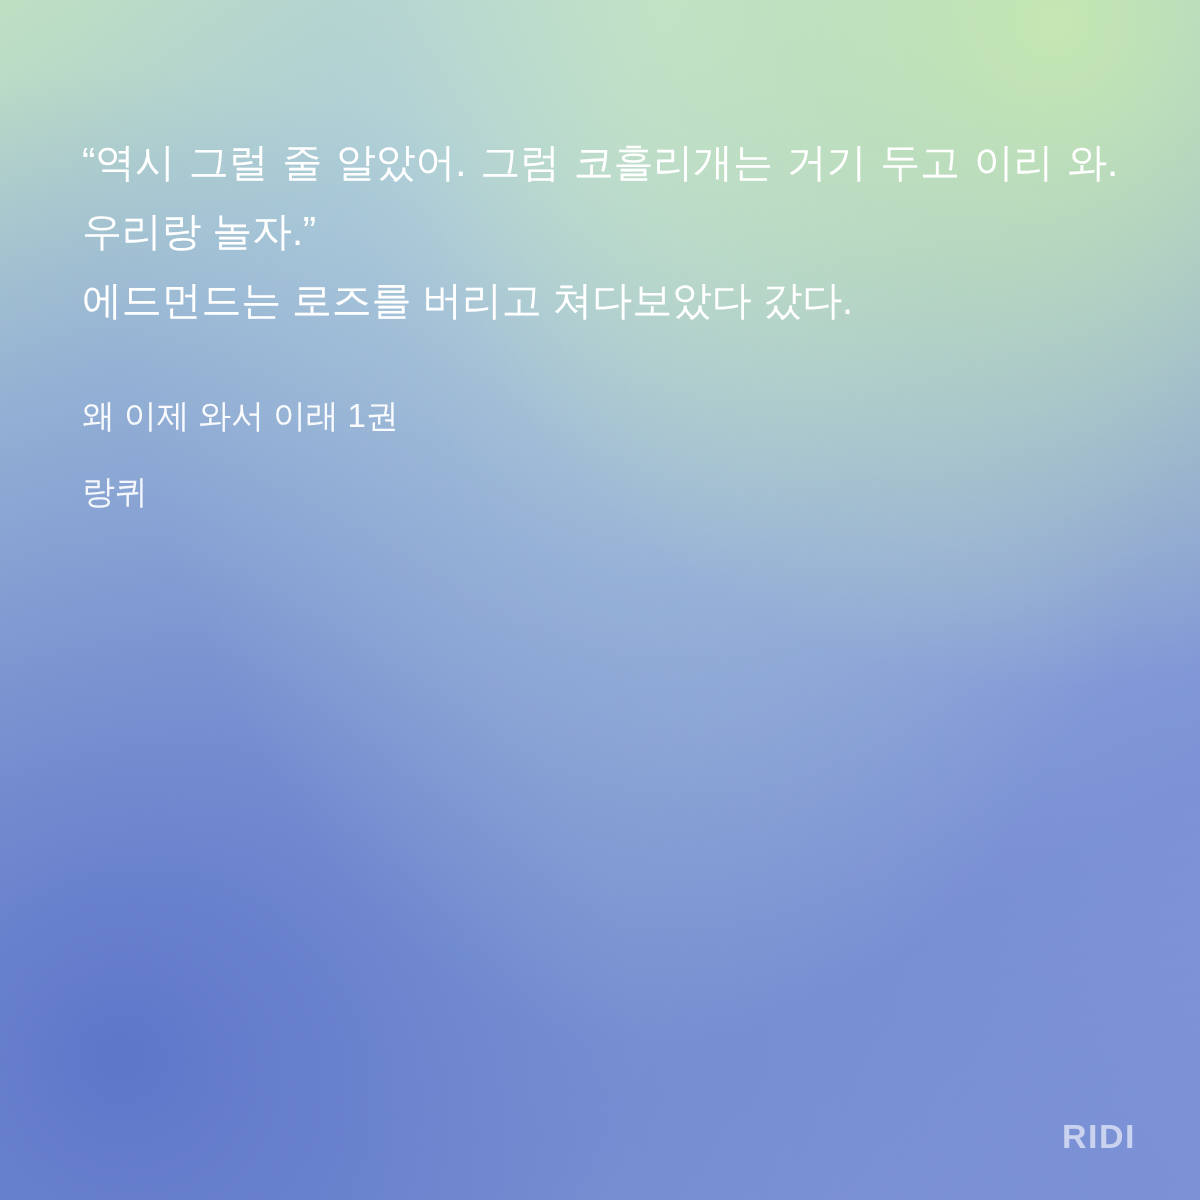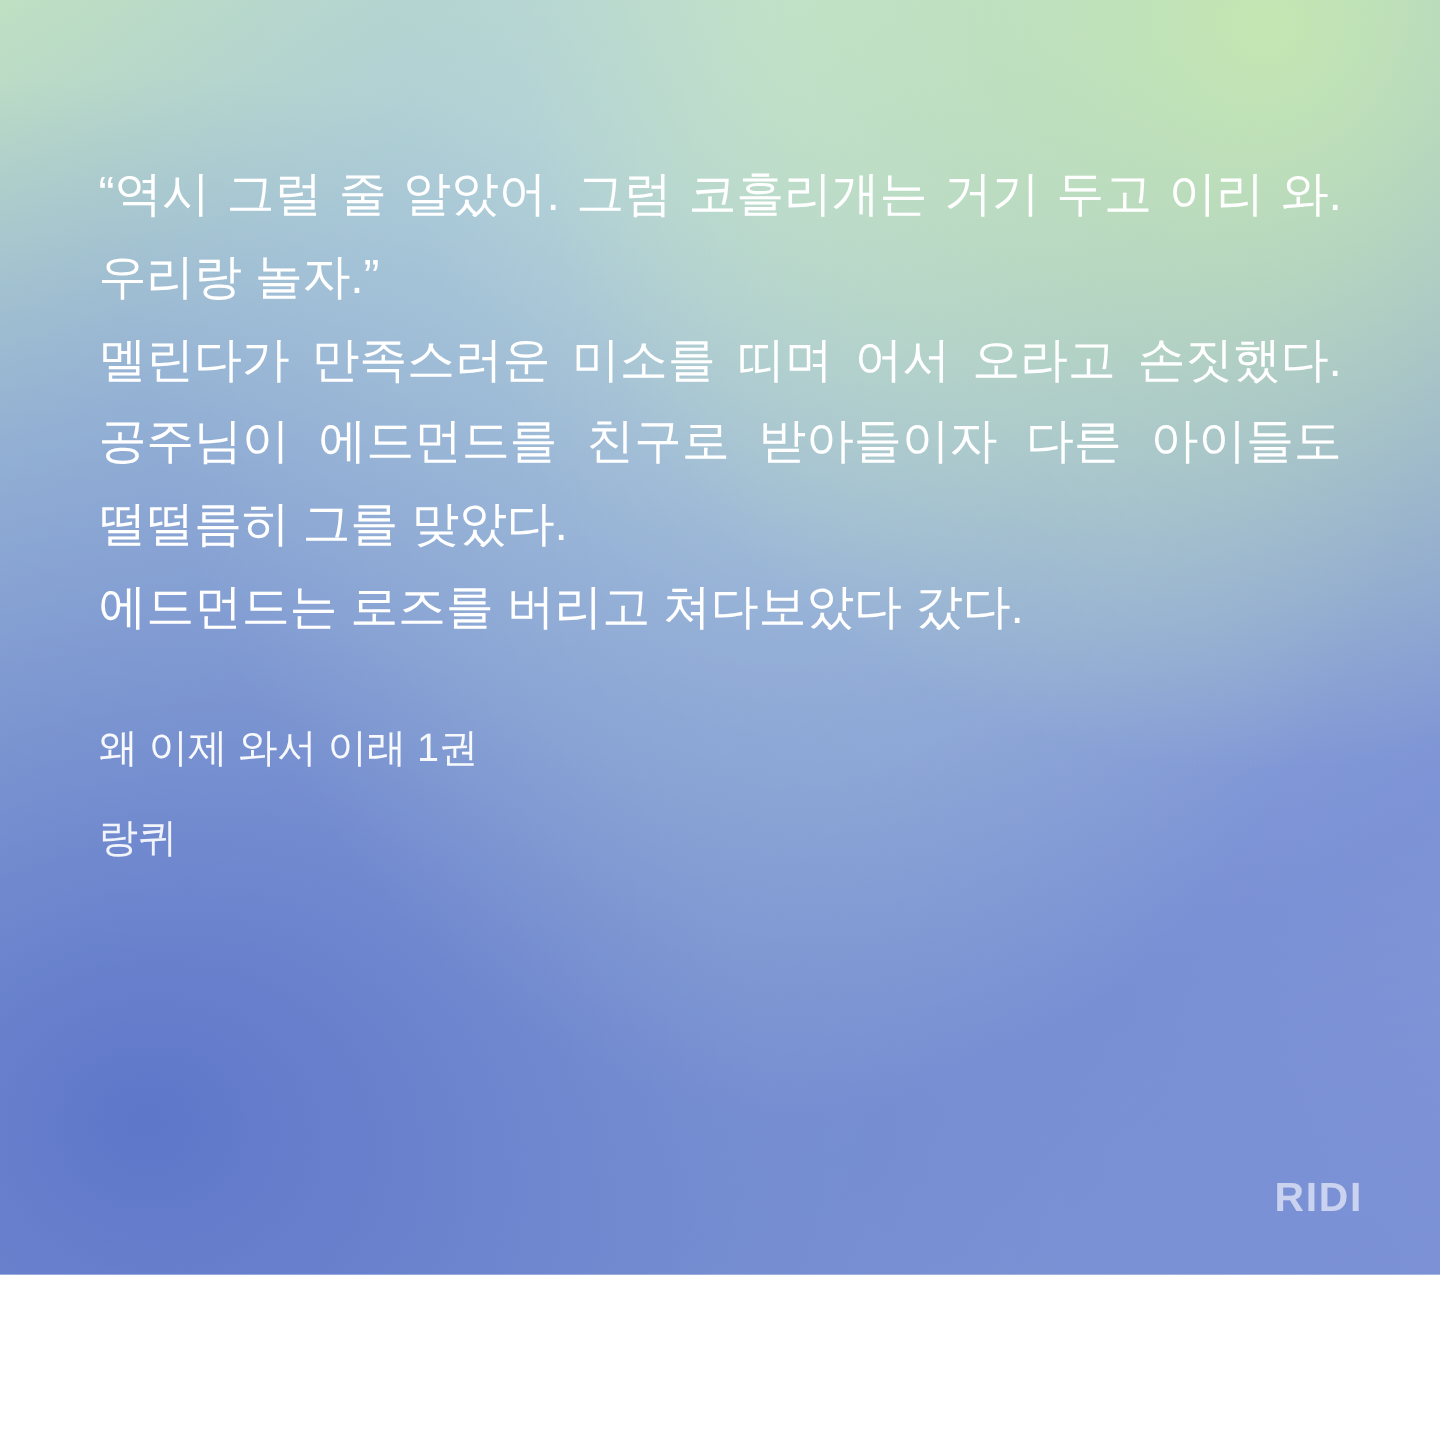--- a/index.html
+++ b/index.html
@@ -9,21 +9,21 @@
     height: 1200px;
     overflow: hidden;
   }
   body {
     font-family: "Liberation Sans", sans-serif;
   }
 
   .card {
     position: relative;
     width: 1200px;
-    height: 1062px;
+    height: 1200px;
     box-sizing: border-box;
     
     background-color: #8ea7d8;
     background-image:
       
       radial-gradient(circle at 88% 2%, rgba(198, 233, 176, 0.95) 0%, rgba(198, 233, 176, 0.55) 18%, rgba(198, 233, 176, 0.0) 42%),
       
       radial-gradient(ellipse at 55% 0%, rgba(196, 226, 210, 0.85) 0%, rgba(180, 212, 216, 0.35) 35%, rgba(160, 190, 220, 0.0) 62%),
       
       radial-gradient(ellipse at 10% 88%, rgba(92, 116, 200, 0.95) 0%, rgba(110, 136, 205, 0.55) 34%, rgba(130, 155, 210, 0.0) 66%),
@@ -87,21 +87,20 @@
 </style>
 </head>
 <body>
 
 <div class="card">
 
   <div class="content">
 
     <div class="quote-body">
       <p>“역시 그럴 줄 알았어. 그럼 코흘리개는 거기 두고 이리 와. 우리랑 놀자.”</p>
-      <p>멜린다가 만족스러운 미소를 띠며 어서 오라고 손짓했다. 공주님이 에드먼드를 친구로 받아들이자 다른 아이들도 떨떨름히 그를 맞았다.</p>
       <p>에드먼드는 로즈를 버리고 쳐다보았다 갔다.</p>
     </div>
 
     <div class="meta">
       <div class="meta-title">왜 이제 와서 이래 1권</div>
       <div class="meta-author">랑퀴</div>
     </div>
 
   </div>
 

